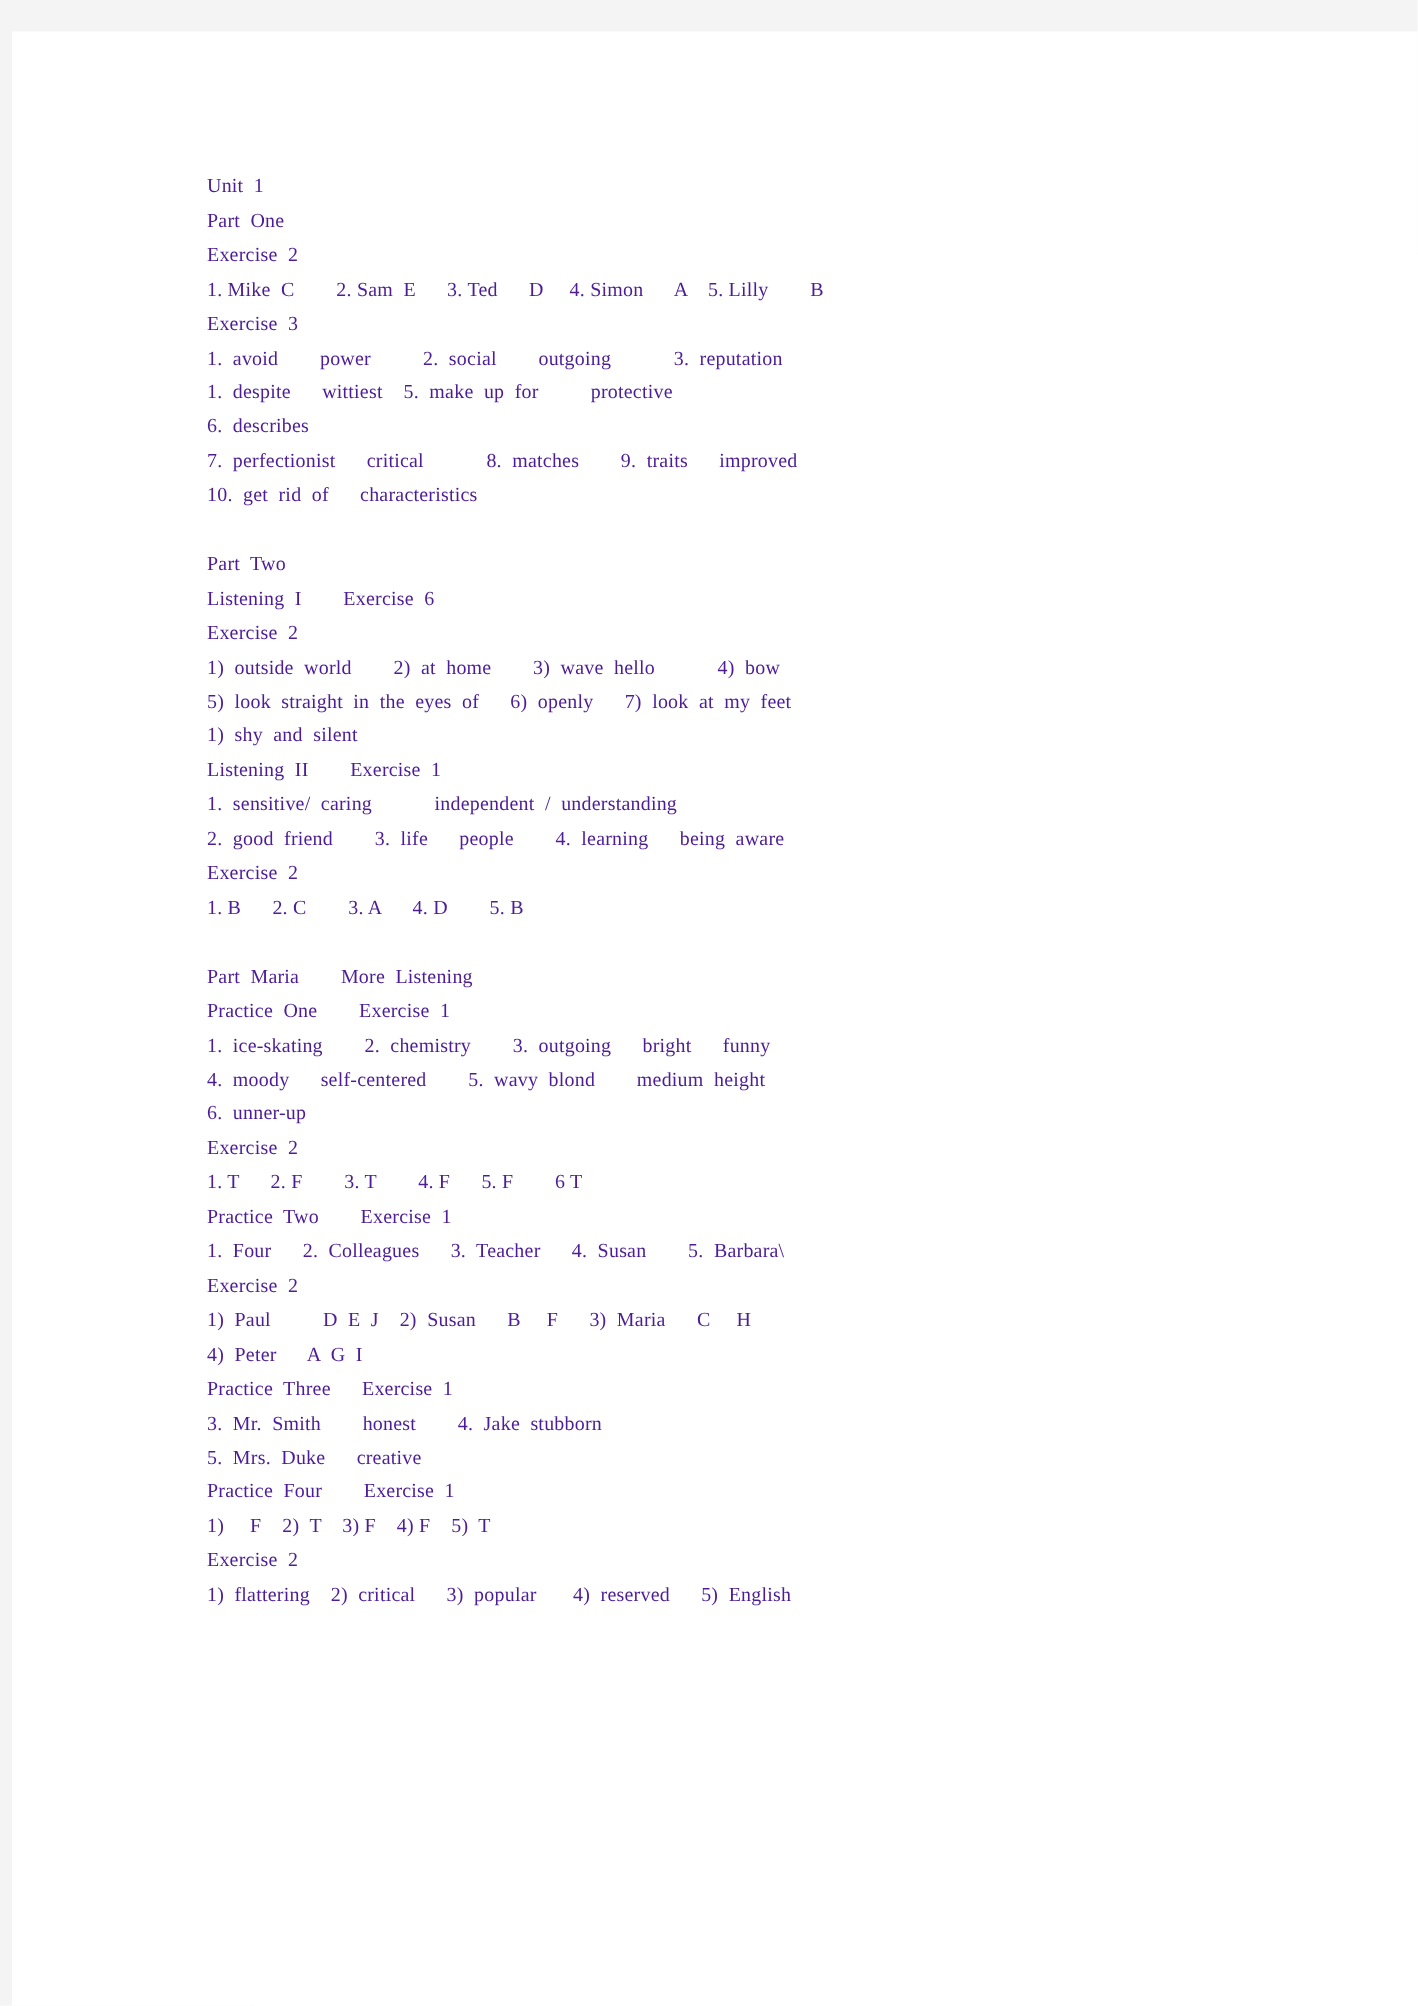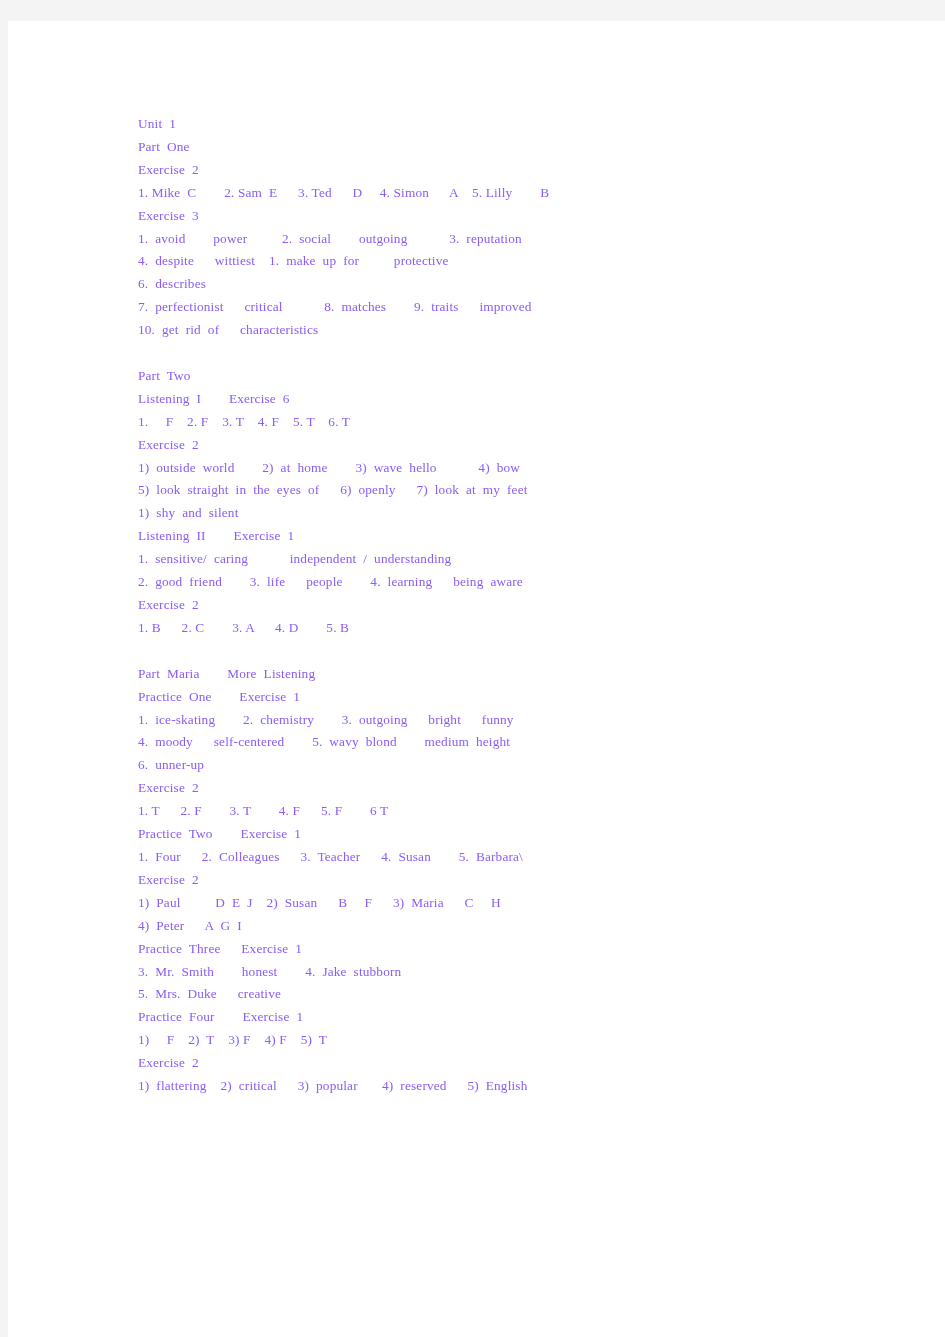--- a/index.html
+++ b/index.html
@@ -26,48 +26,47 @@
   #doc-body {
     position: absolute;
     left: 130px;
     top: 92px;
     width: 780px;
   }
   .doc-line {
     font-family: "Liberation Serif", "DejaVu Serif", serif;
     font-size: 13.3px;
     line-height: 22.9px;
-    color: #8b5cf6;
+    color: #4c1d95;
     white-space: pre-wrap;
     letter-spacing: 0.15px;
     min-height: 22.9px;
   }
   .doc-line.blank {
     
   }
 </style>
 </head>
 <body>
 
 <div id="page-sheet">
   <div id="doc-body">
       <div class="doc-line">Unit  1</div>
       <div class="doc-line">Part  One</div>
       <div class="doc-line">Exercise  2</div>
       <div class="doc-line">1. Mike  C        2. Sam  E      3. Ted      D     4. Simon      A    5. Lilly        B</div>
       <div class="doc-line">Exercise  3</div>
       <div class="doc-line">1.  avoid        power          2.  social        outgoing            3.  reputation</div>
-      <div class="doc-line">4.  despite      wittiest    1.  make  up  for          protective</div>
+      <div class="doc-line">1.  despite      wittiest    5.  make  up  for          protective</div>
       <div class="doc-line">6.  describes</div>
       <div class="doc-line">7.  perfectionist      critical            8.  matches        9.  traits      improved</div>
       <div class="doc-line">10.  get  rid  of      characteristics</div>
       <div class="doc-line blank"></div>
       <div class="doc-line">Part  Two</div>
       <div class="doc-line">Listening  I        Exercise  6</div>
-      <div class="doc-line">1.     F    2. F    3. T    4. F    5. T    6. T</div>
       <div class="doc-line">Exercise  2</div>
       <div class="doc-line">1)  outside  world        2)  at  home        3)  wave  hello            4)  bow</div>
       <div class="doc-line">5)  look  straight  in  the  eyes  of      6)  openly      7)  look  at  my  feet</div>
       <div class="doc-line">1)  shy  and  silent</div>
       <div class="doc-line">Listening  II        Exercise  1</div>
       <div class="doc-line">1.  sensitive/  caring            independent  /  understanding</div>
       <div class="doc-line">2.  good  friend        3.  life      people        4.  learning      being  aware</div>
       <div class="doc-line">Exercise  2</div>
       <div class="doc-line">1. B      2. C        3. A      4. D        5. B</div>
       <div class="doc-line blank"></div>

